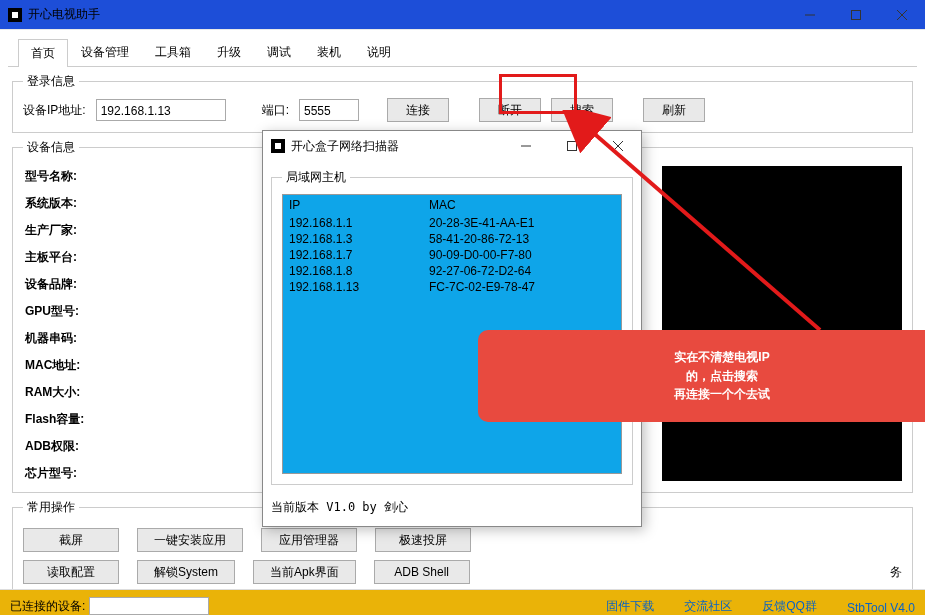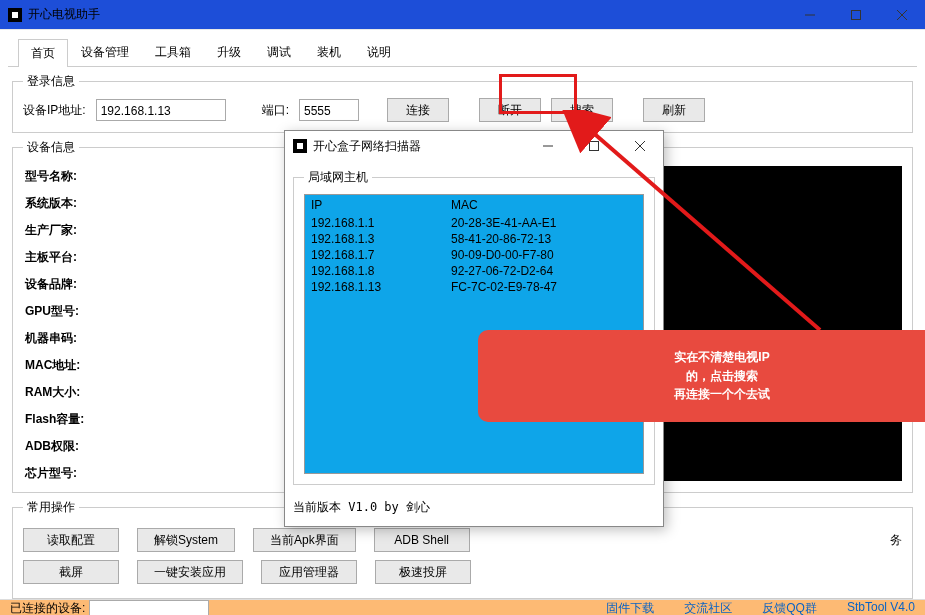--- a/index.html
+++ b/index.html
@@ -30,29 +30,29 @@
 .device-left { flex: 1; }
 .info-list { display:flex; flex-direction:column; gap: 10px; padding: 4px 0 0 2px; }
 .info-row { display:flex; align-items:center; }
 .info-row .label { width: 70px; font-weight: bold; }
 
 .screen-preview { width: 240px; height: 315px; background:#000; margin-top: 2px; }
 
 .ops-row { display:flex; gap: 18px; padding: 4px 0; }
 .ops-row .btn { min-width: 96px; }
 
-.statusbar { position:absolute; left:0; right:0; bottom:0; height: 16px; display:flex; align-items:flex-start; padding: 0 10px; background:#fdba74; border-top:1px solid #ddd; }
+.statusbar { position:absolute; left:0; right:0; bottom:0; height: 26px; display:flex; align-items:flex-end; padding: 0 10px; background:#eab308; border-top:1px solid #ddd; }
 .status-left { flex:0 0 auto; }
 .status-input { border:1px solid #aaa; height:18px; width:120px; background:#fff; margin-left:4px; }
 .status-spacer { flex:1; }
 .status-link { color:#0a63c4; margin-left: 30px; cursor:pointer; }
 .status-version { margin-left: 30px; color:#0a63c4; }
 
 
-.popup { position:absolute; left:284px; top:130px; width:380px; background:#fff; border:1px solid #888; box-shadow: 3px 3px 12px rgba(0,0,0,.25); }
+.popup { position:absolute; left:262px; top:130px; width:380px; background:#fff; border:1px solid #888; box-shadow: 3px 3px 12px rgba(0,0,0,.25); }
 .popup-titlebar { height:30px; display:flex; align-items:center; padding:0 0 0 8px; }
 .popup-titlebar .titlebar-spacer { flex:1; }
 .popup-body { padding: 8px; }
 .popup fieldset { margin:0; }
 .lan-table { border:1px solid #999; background:#0ea5e9; height: 280px; overflow:auto; }
 .lan-head { display:flex; padding: 3px 6px; font-family: "SimSun", monospace; }
 .lan-head .col-ip { width: 140px; }
 .lan-row { display:flex; padding: 1px 6px; font-family: "SimSun", monospace; }
 .lan-row .col-ip { width: 140px; }
 .popup-footer { padding: 6px 8px 10px 8px; font-family: "SimSun", monospace; }
@@ -164,32 +164,32 @@
             </div>
         </div>
       </div>
       <div class="screen-preview"></div>
     </div>
   </fieldset>
 
   <fieldset>
     <legend>常用操作</legend>
     <div class="ops-row">
+      <span class="btn">截屏</span>
+      <span class="btn">一键安装应用</span>
+      <span class="btn">应用管理器</span>
+      <span class="btn">极速投屏</span>
+    </div>
+    <div class="ops-row">
       <span class="btn">读取配置</span>
       <span class="btn">解锁System</span>
       <span class="btn">当前Apk界面</span>
       <span class="btn">ADB Shell</span>
       <span style="flex:1"></span>
       <span style="align-self:center">务</span>
-    </div>
-    <div class="ops-row">
-      <span class="btn">截屏</span>
-      <span class="btn">一键安装应用</span>
-      <span class="btn">应用管理器</span>
-      <span class="btn">极速投屏</span>
     </div>
   </fieldset>
 
 </div>
 
 <div class="statusbar">
   <span class="status-left">已连接的设备:</span>
   <span class="status-input"></span>
   <span class="status-spacer"></span>
   <span class="status-link">固件下载</span>

